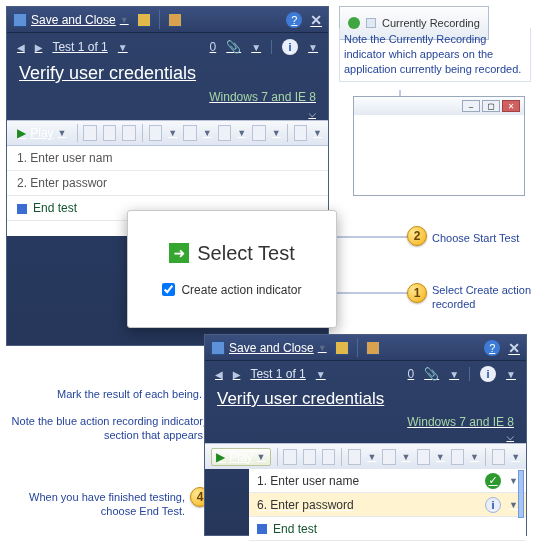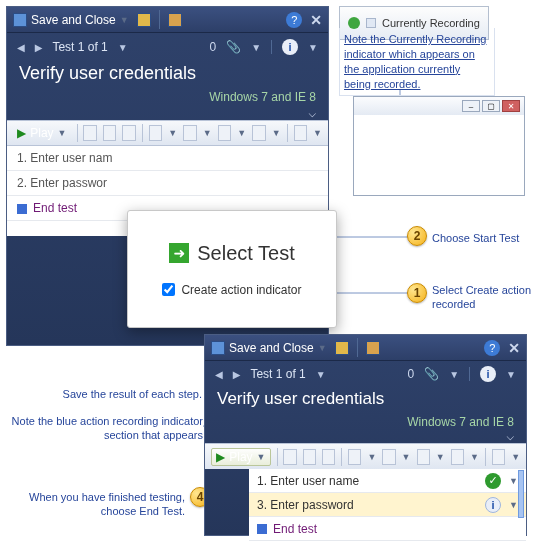--- a/index.html
+++ b/index.html
@@ -1,19 +1,19 @@
 <!DOCTYPE html>
 <html><head>
 <meta charset="utf-8">
 <style>
   * { box-sizing: border-box; margin: 0; padding: 0; font-family: "Segoe UI", Tahoma, sans-serif; }
   body { background: #fff; width: 537px; height: 541px; position: relative; overflow: hidden; font-size: 12px; }
 
   
-  .panel { position: absolute; background: #2a3b5f; background: linear-gradient(#2f426b,#25365a); color:#fff; border:1px solid #4b5d83; }
+  .panel { position: absolute; background: #2a3b5f; background: linear-gradient(#2f426b,#25365a); color:#fff; border:1px solid #4b5d83;text-decoration:underline; }
   .panel1 { left:6px; top:6px; width:323px; height:340px; }
   .titlebar { height:26px; background:linear-gradient(#3b5080,#2d3f68); display:flex; align-items:center; padding:0 6px; gap:8px; border-bottom:1px solid #1b2948;}
   .title-btn { display:flex; align-items:center; gap:4px; font-size:12px; color:#fff;}
   .title-icon { width:14px; height:14px; background:#5d92d8; border:1px solid #2c4d85; display:inline-block;}
   .title-sep { width:1px; align-self:stretch; margin:3px 0; background:#506994;}
   .spacer { flex:1;}
   .round { width:16px;height:16px;border-radius:8px; display:inline-flex;align-items:center;justify-content:center;font-size:11px;}
   .help { background:#3d7bd6;color:#fff;}
   .close { color:#cdd8ee; font-size:14px; font-weight:bold;}
   .subhdr { display:flex; align-items:center; padding:6px 10px; gap:10px; font-size:12px; color:#dce5f5;}
@@ -25,36 +25,36 @@
   .envline { text-align:right; color:#a7d6a7; padding:0 12px 4px 0; font-size:12px;margin-left:8px;}
   .chev { text-align:right; color:#cbd6ec; padding-right:12px; font-size:10px;}
   .toolbar { background:linear-gradient(#f6f8fb,#dfe6f1); border-top:1px solid #b8c3d7; border-bottom:1px solid #b8c3d7; height:26px; display:flex; align-items:center; padding:0 6px; gap:6px;}
   .tb-play { display:flex;align-items:center;gap:3px;padding:0 4px;}
   .tb-play .arrow{color:#1e8a1e;font-size:12px;}
   .tb-caret{font-size:9px;color:#5b6b88;}
   .tb-sep{width:1px;height:18px;background:#b8c3d7;}
   .tb-ico{width:16px;height:16px;display:inline-block;border:1px solid #b8c3d7;background:#eef2f8;}
   .steps { background:#fff; color:#555; }
   .step { padding:5px 10px; border-bottom:1px solid #e6e9ee; font-size:12px;}
-  .endtest{color:#701a75;}
+  .endtest{color:#14532d;}
   .endtest .sq{display:inline-block;width:10px;height:10px;background:#3b6cd2;margin-right:6px;vertical-align:middle;}
   .panel1 .steps{height:90px;}
 
   
   .startcard{position:absolute;left:127px;top:210px;width:210px;height:118px;background:#fff;border:1px solid #c8c8c8;border-radius:3px;box-shadow:0 4px 14px rgba(0,0,0,.35);display:flex;flex-direction:column;align-items:center;justify-content:center;gap:18px;}
   .startcard .heading{display:flex;align-items:center;gap:8px;font-size:20px;color:#333;}
   .startcard .grn{width:20px;height:20px;background:#35a62f;display:inline-flex;align-items:center;justify-content:center;color:#fff;font-size:14px;}
   .startcard label{font-size:12px;color:#333;display:flex;align-items:center;gap:6px;}
   .startcard input[type=checkbox]{width:13px;height:13px;}
 
   
   .recTag{position:absolute;left:339px;top:6px;height:20px;background:linear-gradient(#fdfdfd,#e6ecf4);border:1px solid #b4bfcf;display:flex;align-items:center;gap:6px;padding:16px 8px;font-size:11px;color:#333;}
   .recTag .ico1{width:12px;height:12px;border-radius:6px;background:#3fa63f;}
   .recTag .ico2{width:10px;height:10px;background:#e0e8f4;border:1px solid #a8b6cc;}
-  .note1{position:absolute;left:339px;top:28px;width:156px;font-size:11px;color:#26459a;line-height:1.35;padding:4px;border:1px solid #d9e1ef;border-top:0;text-decoration:underline;}
+  .note1{position:absolute;left:339px;top:28px;width:192px;font-size:11px;color:#26459a;line-height:1.35;padding:4px;border:1px solid #d9e1ef;border-top:0;}
   .recWin{position:absolute;left:353px;top:96px;width:172px;height:100px;border:1px solid #9aa8bd;background:#fff;}
   .recWin .bar{height:18px;background:linear-gradient(#fbfcfe,#e4eaf3);display:flex;justify-content:flex-end;align-items:center;gap:2px;padding:0 4px;}
   .recWin .wbtn{width:18px;height:12px;border:1px solid #9aa8bd;background:#eef2f8;font-size:8px;display:inline-flex;align-items:center;justify-content:center;}
   .recWin .wred{background:#d06060;border-color:#a04040;color:#fff;}
 
   
   .panel2{left:204px;top:334px;width:323px;height:202px;}
   .toolbar2{background:linear-gradient(#f6f8fb,#dfe6f1);border-top:1px solid #b8c3d7;height:26px;display:flex;align-items:center;padding:0 6px;gap:6px;}
   .steps2{background:#fff;color:#333;margin-left:44px;}
   .row{display:flex;align-items:center;height:24px;padding:0 8px;border-bottom:1px solid #e6e9ee;font-size:12px;gap:8px;}
@@ -173,21 +173,21 @@
     <span class="wbtn wred">✕</span>
   </div>
 </div>
 
 <div class="callnum" style="left:407px;top:226px">2</div>
 <div class="bluenote" style="left:432px;top:231px">Choose Start Test</div>
 
 <div class="callnum" style="left:407px;top:283px">1</div>
 <div class="bluenote" style="left:432px;top:283px;width:100px">Select Create action recorded</div>
 
-<div class="bluenote" style="left:42px;top:387px;text-align:right;width:160px">Save the result of each step.</div>
+<div class="bluenote" style="left:42px;top:387px;text-align:right;width:160px">Mark the result of each being.</div>
 <div class="callnum" style="left:247px;top:383px">3</div>
 
 <div class="bluenote" style="left:10px;top:414px;width:193px;text-align:right">Note the blue action recording indicator section that appears</div>
 
 <div class="bluenote" style="left:15px;top:490px;width:170px;text-align:right">When you have finished testing, choose End Test.</div>
 <div class="callnum" style="left:190px;top:487px">4</div>
 
 <div class="panel panel2">
   <div class="titlebar">
     <div class="title-btn">
@@ -245,21 +245,21 @@
 
   <div class="stepswrap">
     <div class="steps2">
       <div class="row">
         <span>1. Enter user name</span>
         <span class="fill"></span>
         <span class="pass">✓</span>
         <span class="tb-caret">▼</span>
       </div>
       <div class="row sel">
-        <span>3. Enter password</span>
+        <span>6. Enter password</span>
         <span class="fill"></span>
         <span class="pending">i</span>
         <span class="tb-caret">▼</span>
       </div>
       <div class="row">
         <span class="endtest"><span class="sq"></span><span>End test</span></span>
       </div>
     </div>
     <span class="bluebar" style="height:48px"></span>
   </div>

